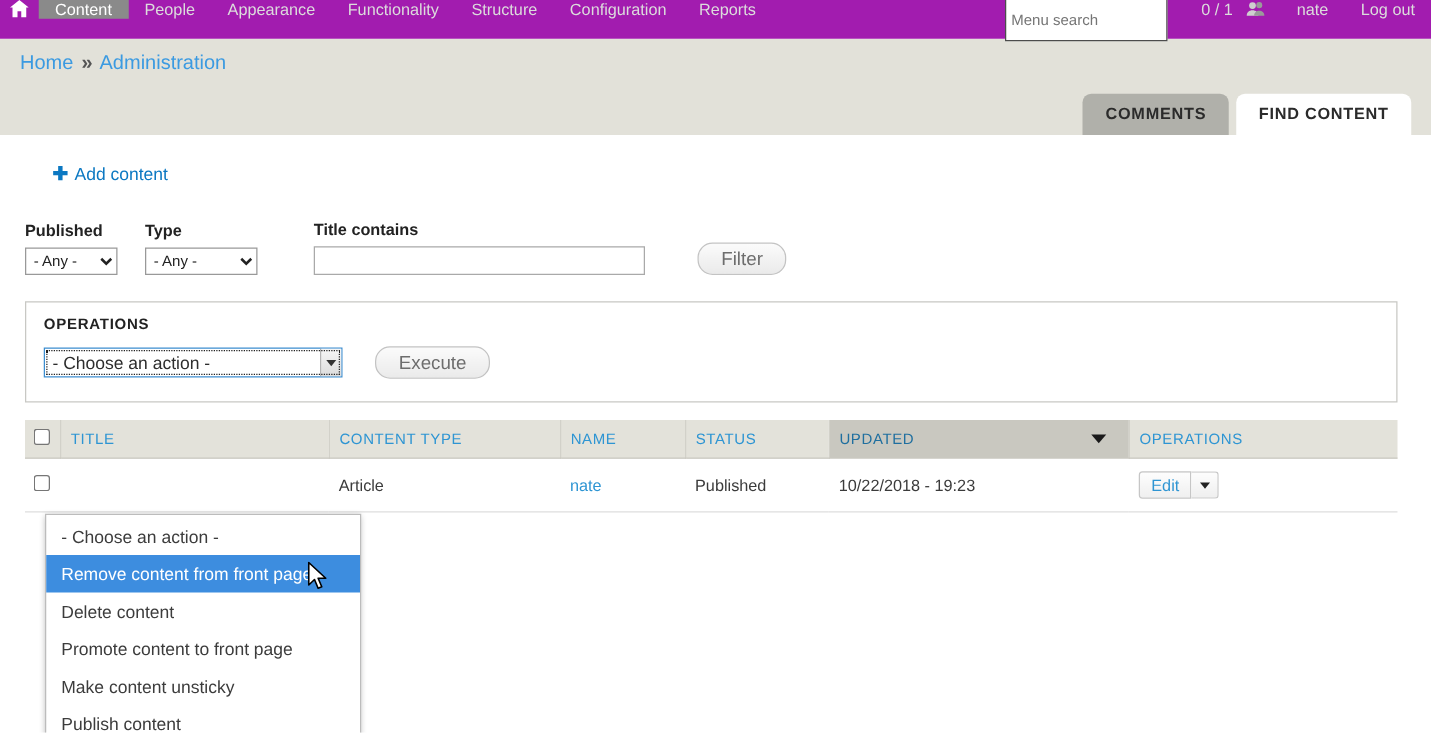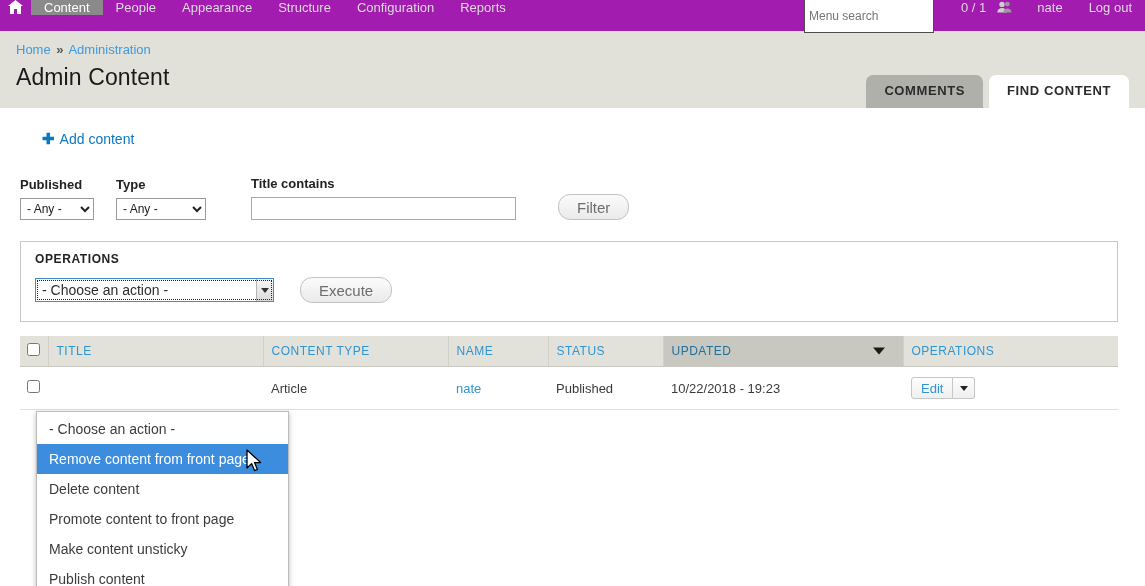--- a/index.html
+++ b/index.html
@@ -64,21 +64,21 @@
 
   
   .head-band {
     background: #e2e1d9;
     height: 77px;
     position: relative;
     padding: 0 16px;
   }
   .breadcrumb {
     padding-top: 11px;
-    font-size: 13px;
+    font-size: 16px;
     color: #4a4a4a;
   }
   .breadcrumb a { color: #3b9ae1; text-decoration: none; }
   .breadcrumb .sep { color: #555; margin: 0 2px; font-weight: bold; }
   .page-title {
     margin-top: 7px;
     font-size: 23px;
     font-weight: normal;
     color: #1a1a1a;
     letter-spacing: .1px;
@@ -289,20 +289,23 @@
   <div class="tb-item active">
     <span>Content</span>
   </div>
   <div class="tb-item">
     <span>People</span>
   </div>
   <div class="tb-item">
     <span>Appearance</span>
   </div>
   <div class="tb-item">
+    <span>Functionality</span>
+  </div>
+  <div class="tb-item">
     <span>Structure</span>
   </div>
   <div class="tb-item">
     <span>Configuration</span>
   </div>
   <div class="tb-item">
     <span>Reports</span>
   </div>
 
   <div class="tb-spacer"></div>
@@ -327,21 +330,20 @@
     <span>Log out</span>
   </div>
 </div>
 
 <div class="head-band">
   <div class="breadcrumb">
     <a href="#">Home</a>
     <span class="sep">»</span>
     <a href="#">Administration</a>
   </div>
-  <div class="page-title">Admin Content</div>
 
   <div class="tabs">
     <div class="tab">
       <span>COMMENTS</span>
     </div>
     <div class="tab active">
       <span>FIND CONTENT</span>
     </div>
   </div>
 </div>

